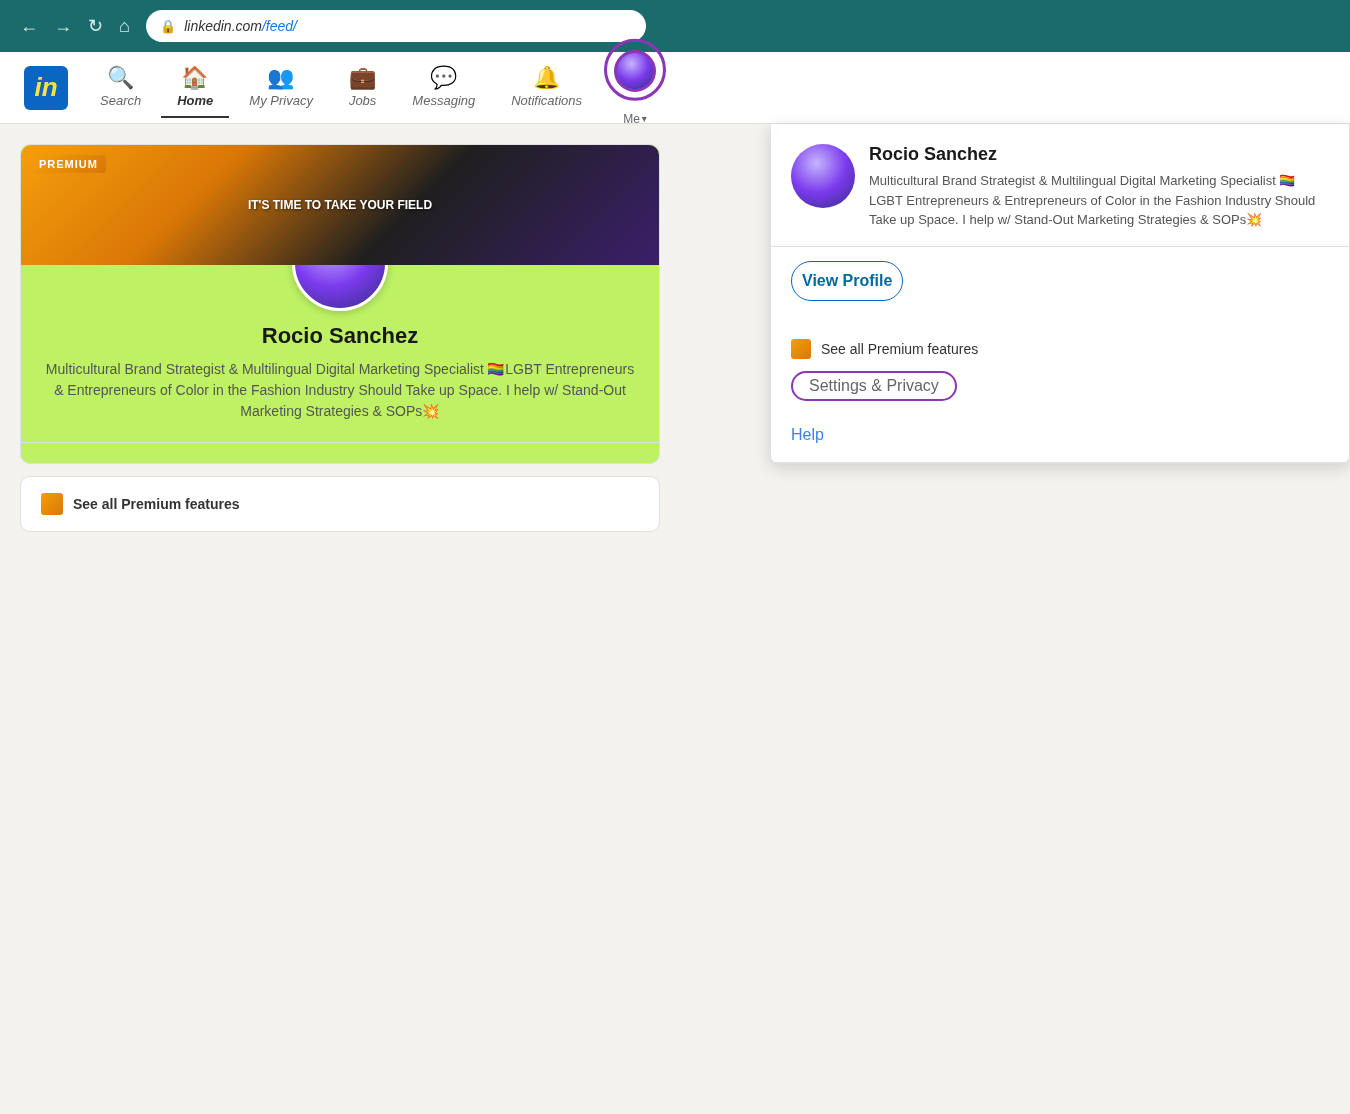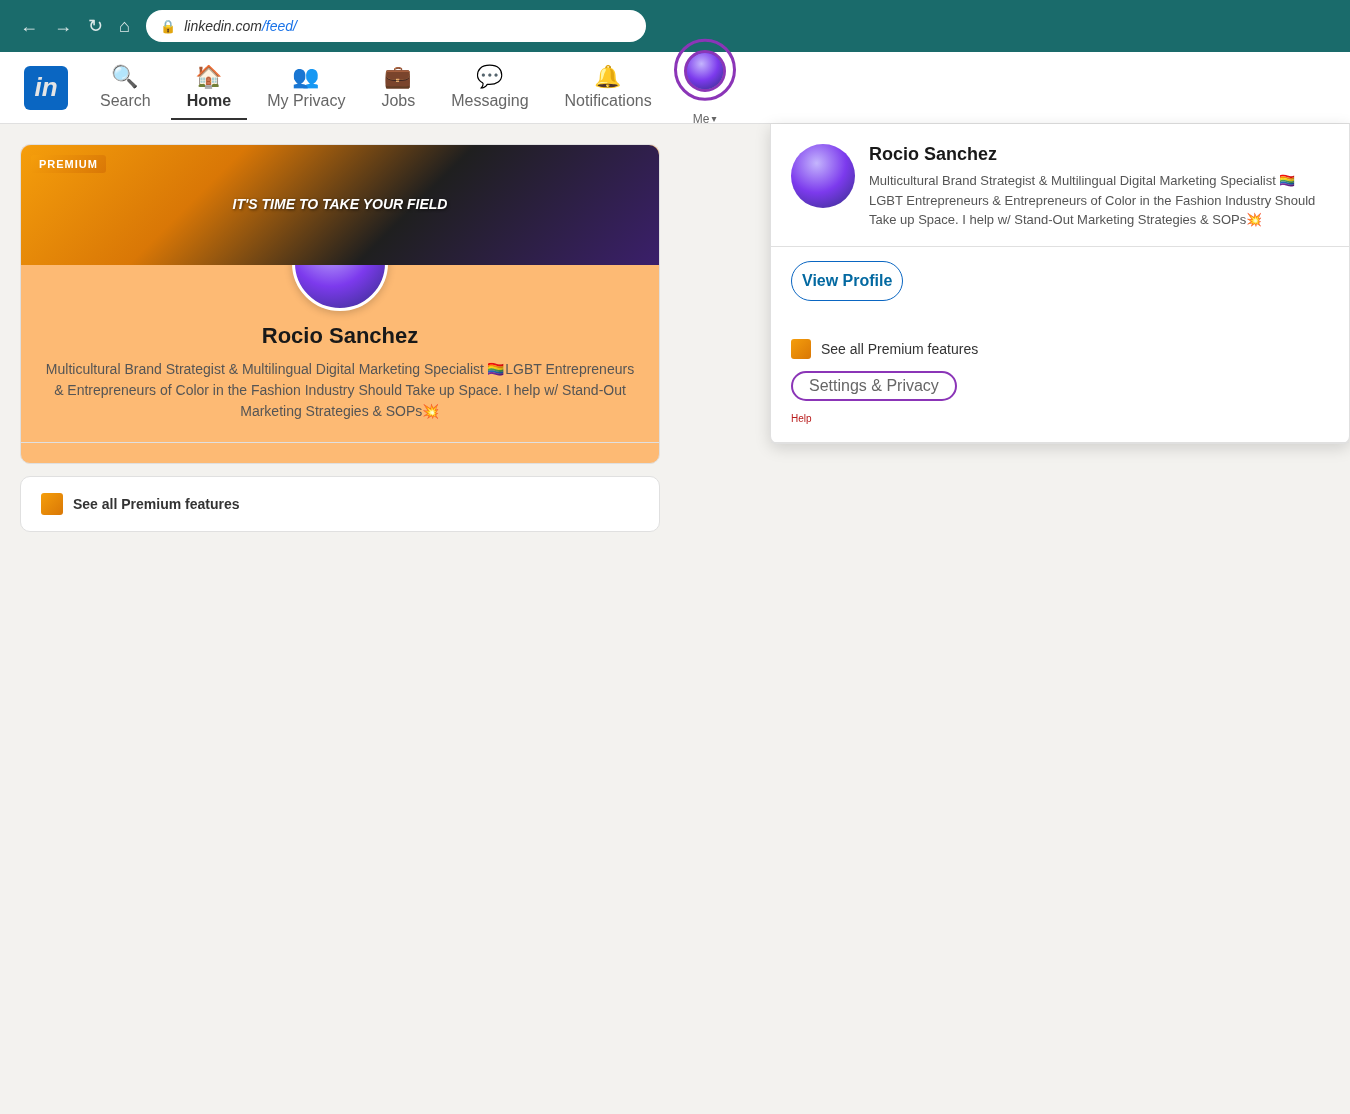--- a/index.html
+++ b/index.html
@@ -57,21 +57,21 @@
       z-index: 100;
     }
     .linkedin-logo {
       width: 44px;
       height: 44px;
       background: #0a66c2;
       border-radius: 6px;
       display: flex;
       align-items: center;
       justify-content: center;
-      color: #e5e5e5;
+      color: #fde047;
       font-size: 26px;
       font-weight: 900;
       font-style: italic;
       flex-shrink: 0;
       margin-right: 8px;
     }
     .nav-items {
       display: flex;
       align-items: center;
       gap: 4px;
@@ -91,23 +91,24 @@
     .nav-item.active {
       border-bottom: 2px solid #333;
     }
     .nav-item-icon {
       font-size: 22px;
       color: #666;
       margin-bottom: 2px;
     }
     .nav-item.active .nav-item-icon { color: #333; }
     .nav-item-label {
-      font-size: 16px;
+      font-size: 13px;
       color: #666;
       white-space: nowrap;
+      font-style: italic;
     }
     .nav-item.active .nav-item-label { color: #333; font-weight: 600; }
 
     .me-item {
       display: flex;
       flex-direction: column;
       align-items: center;
       padding: 8px 12px;
       cursor: pointer;
       position: relative;
@@ -163,21 +164,21 @@
     }
 
     
     .left-area {
       flex: 0 0 auto;
       width: 680px;
       padding: 0 20px;
     }
 
     .profile-card {
-      background: #fdba74;
+      background: #bef264;
       border-radius: 10px;
       border: 1px solid #e0e0e0;
       overflow: visible;
       margin-bottom: 12px;
     }
     .profile-banner {
       width: 100%;
       height: 120px;
       background: linear-gradient(135deg, #f59e0b 0%, #d97706 30%, #1f1f1f 60%, #3b1f6b 100%);
       border-radius: 10px 10px 0 0;
@@ -194,27 +195,26 @@
       background: linear-gradient(135deg, #f59e0b, #d97706);
       color: #fff;
       font-size: 11px;
       font-weight: 700;
       padding: 3px 8px;
       border-radius: 3px;
       letter-spacing: 1px;
     }
     .banner-text {
       color: #fff;
-      font-size: 14px;
+      font-size: 12px;
       text-align: center;
       font-weight: 600;
       text-shadow: 1px 1px 3px rgba(0,0,0,0.6);
       padding: 0 60px;
       line-height: 1.4;
-      font-style: italic;
     }
     .profile-avatar-area {
       display: flex;
       justify-content: center;
       margin-top: -50px;
       margin-bottom: 12px;
     }
     .profile-avatar {
       width: 96px;
       height: 96px;
@@ -343,25 +343,26 @@
       flex-shrink: 0;
     }
     .settings-highlight {
       display: inline-block;
       border: 2.5px solid #8b35b7;
       border-radius: 20px;
       padding: 4px 16px;
       color: #666;
     }
     .help-item {
-      font-size: 10px;
-      color: #b91c1c;
+      font-size: 16px;
+      color: #3b82f6;
       padding: 8px 0;
       cursor: pointer;
       display: block;
+      margin-top: 13px;
     }
     .language-item {
       font-size: 14px;
       color: #333;
       padding: 8px 0;
       cursor: pointer;
       display: block;
     }
 
     

